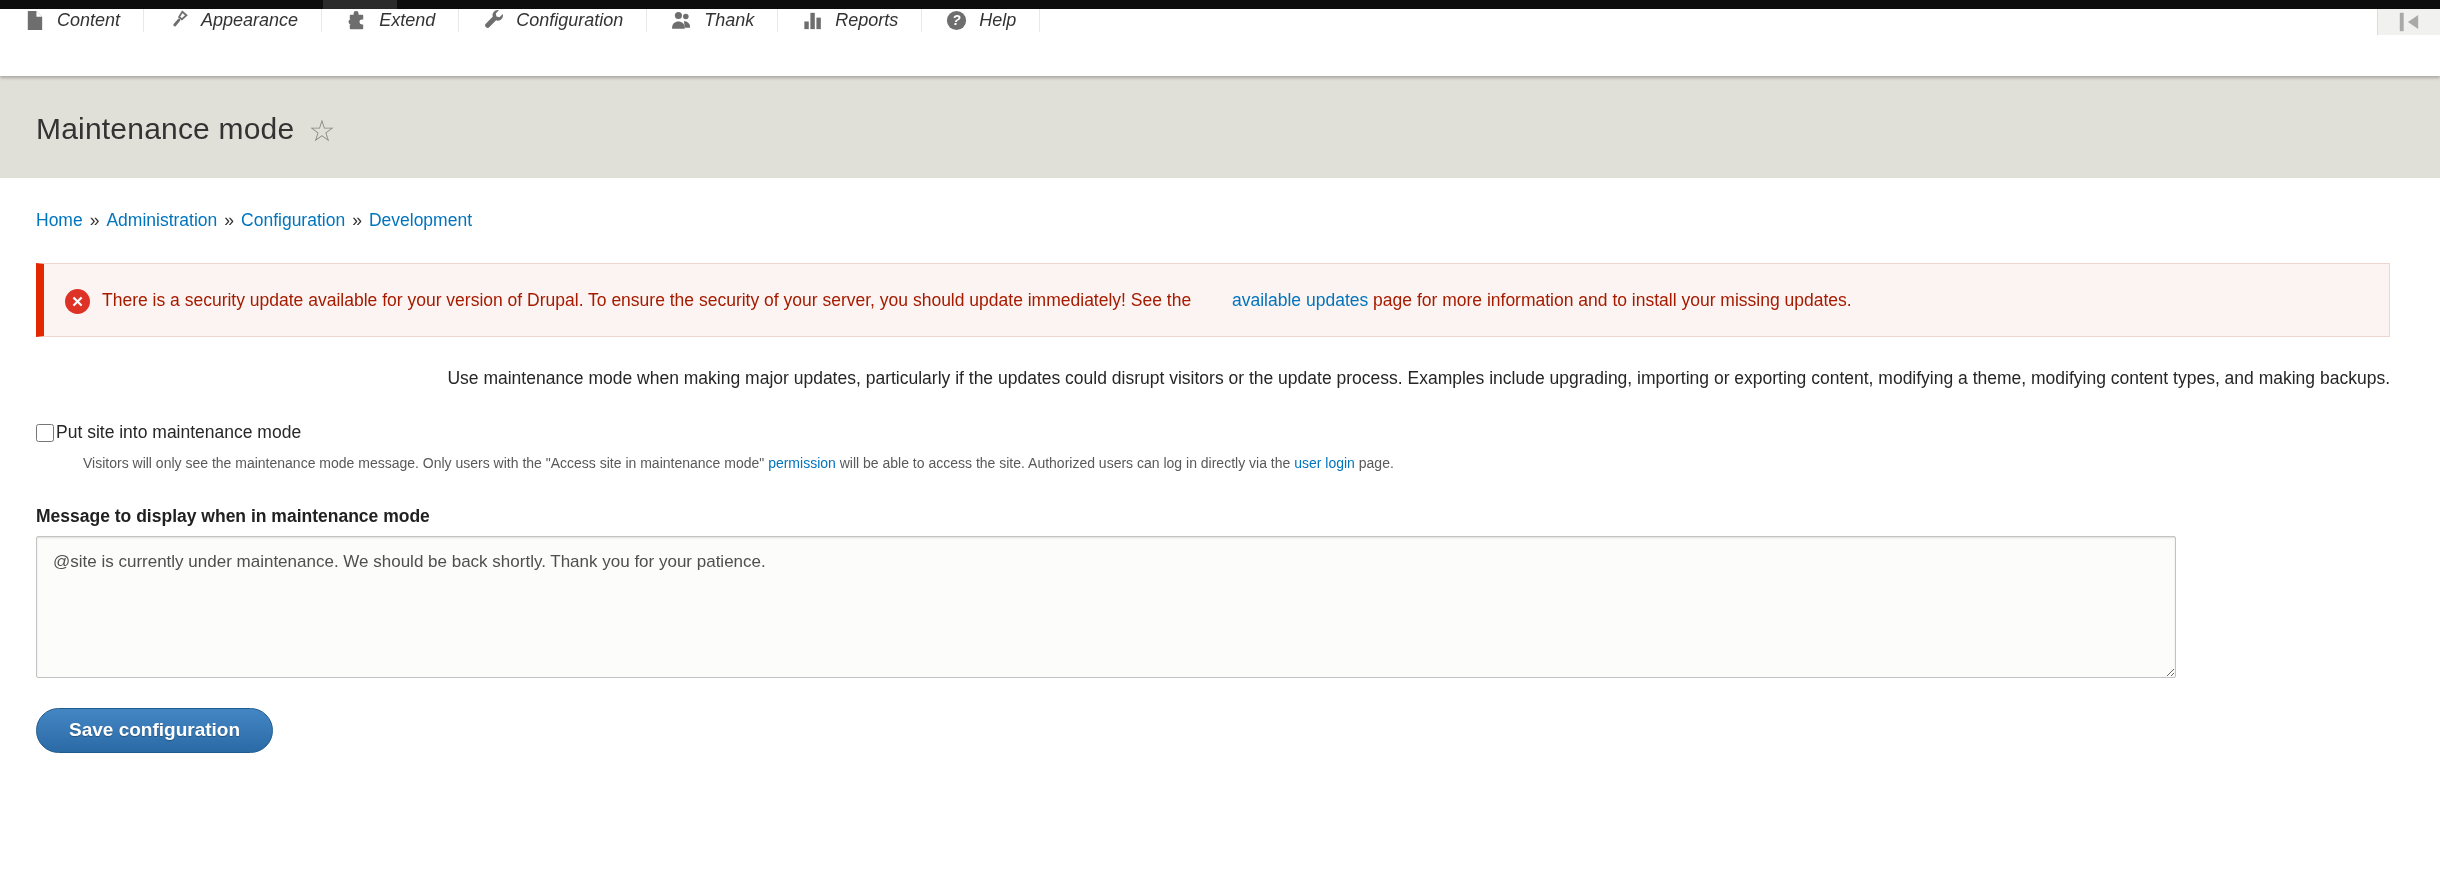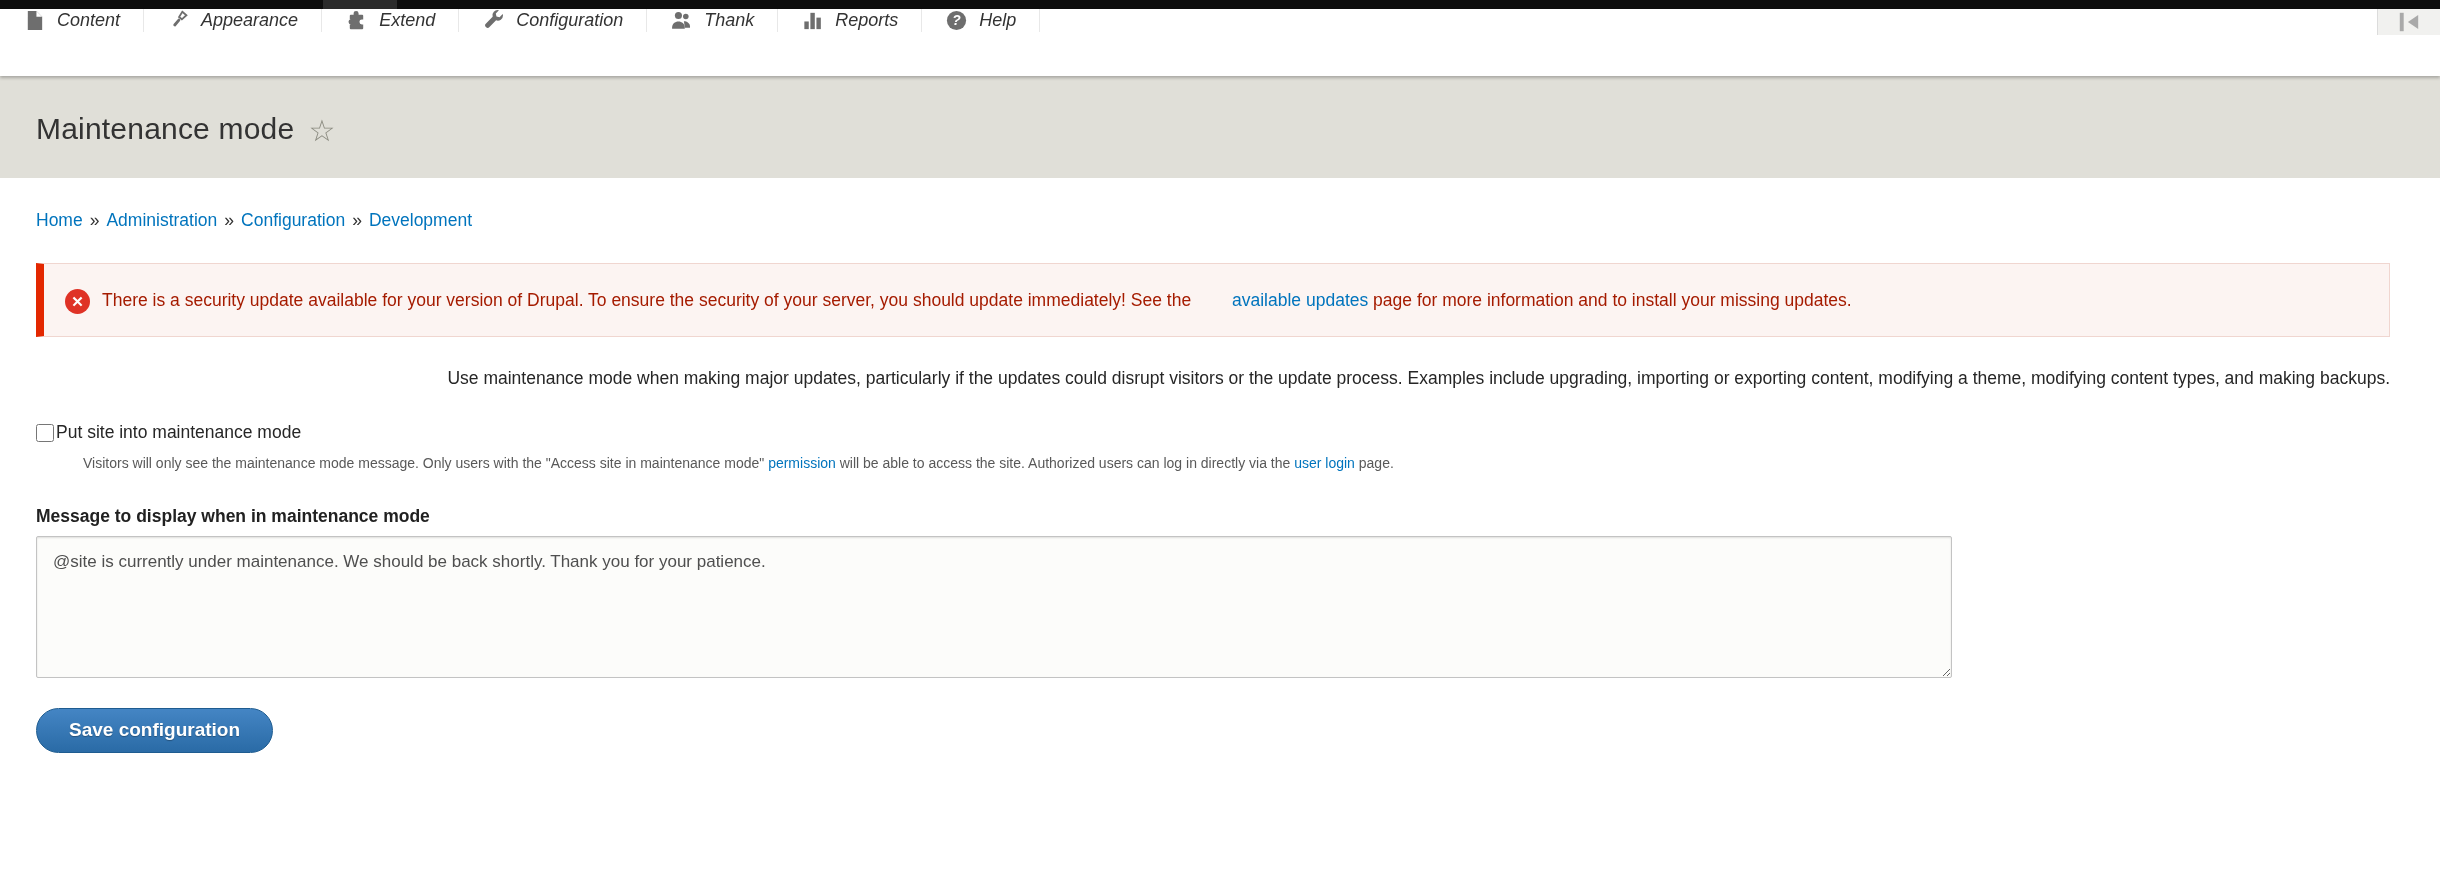--- a/index.html
+++ b/index.html
@@ -96,21 +96,21 @@
     font-size: 14px; color: #595959; line-height: 1.5;
   }
   .checkbox-description a { color: #0074bd; text-decoration: none; cursor: pointer; }
 
   .field-label {
     display: block; margin: 32px 36px 0 36px;
     font-size: 17.5px; font-weight: bold; color: #212121;
   }
   .message-textarea {
     display: block; margin: 9px 50px 0 36px;
-    width: 1916px; height: 142px;
+    width: 2140px; height: 142px;
     padding: 13px 16px;
     font-family: "Liberation Sans", sans-serif;
     font-size: 17px; color: #4f4f4f; line-height: 1.45;
     background: #fcfcfa;
     border: 1px solid #c3c3c3; border-radius: 2px;
     box-shadow: inset 0 1px 2px rgba(0,0,0,0.12);
     resize: both; outline: none;
   }
 
   .form-actions { margin: 30px 36px 0 36px; }

